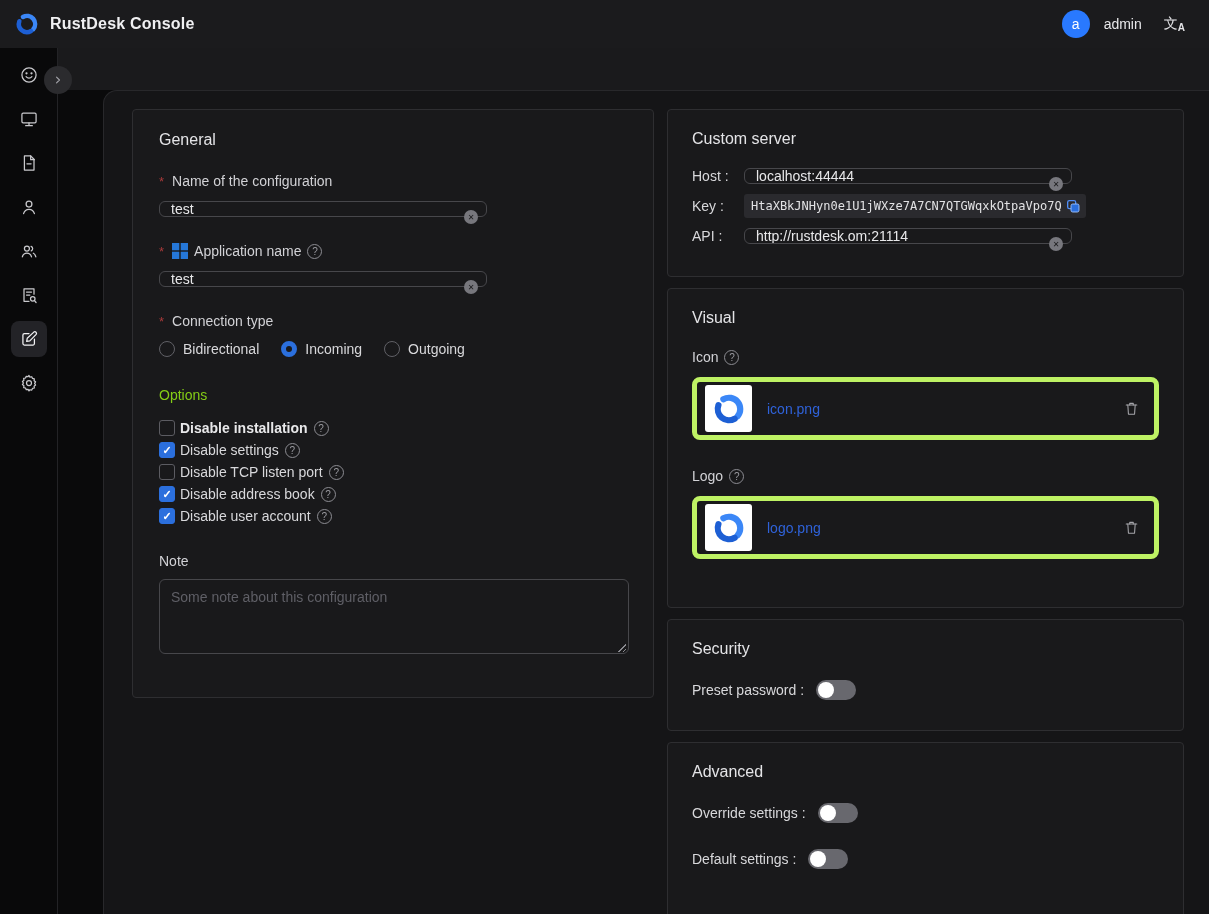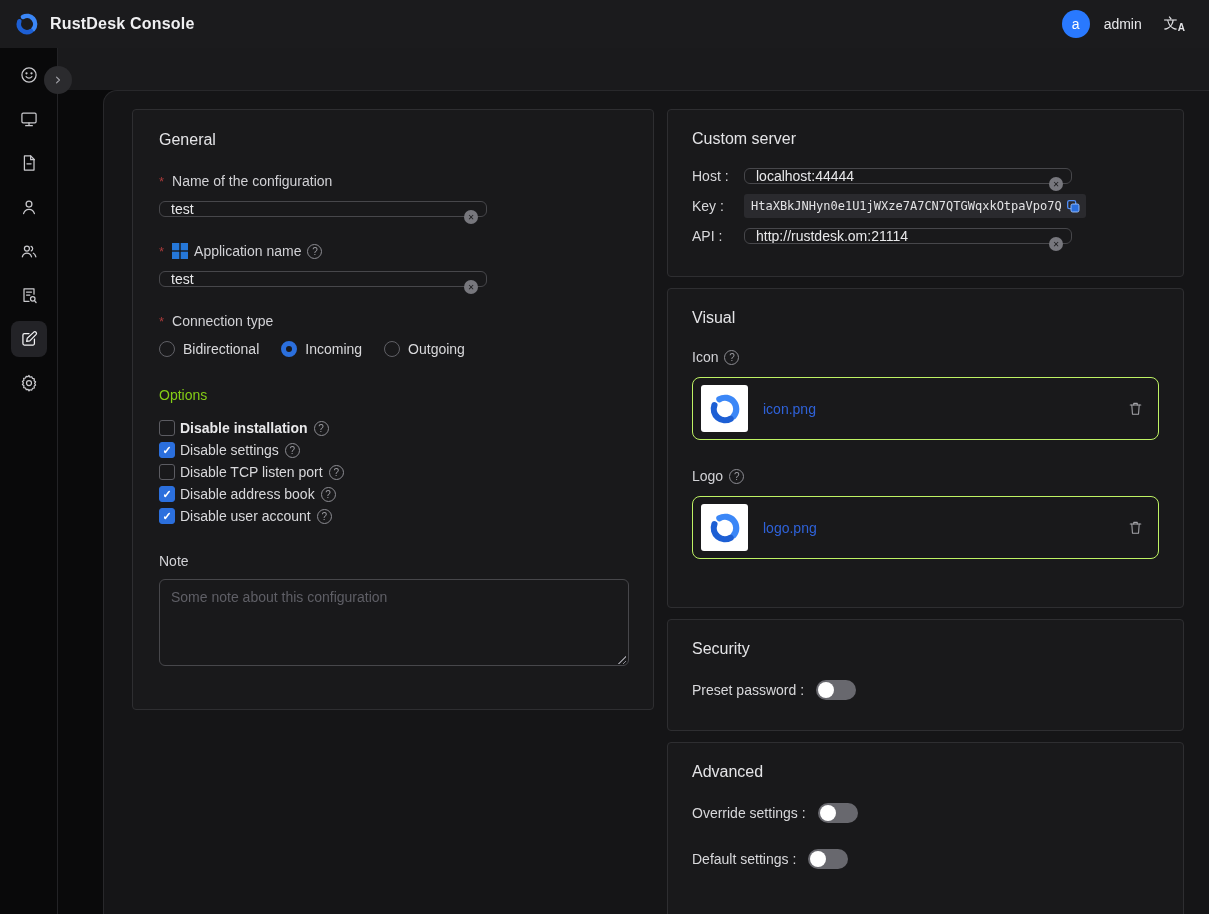--- a/index.html
+++ b/index.html
@@ -82,21 +82,21 @@
   .check-row .box { width:16px; height:16px; border-radius:3px; border:1px solid #5c5c62;
     background:transparent; display:flex; align-items:center; justify-content:center; flex:none; }
   .check-row.checked .box { background:#2b6fdd; border-color:#2b6fdd; }
   .check-row.checked .box::after { content:"✓"; color:#fff; font-size:11px; font-weight:700; }
   .check-row .lbl { display:flex; align-items:center; gap:6px; }
   .check-row.bold .lbl-text { font-weight:700; color:#e8e8ea; }
   .options-list { margin-bottom:26px; }
 
   .note-label { margin-bottom:10px; color:#d2d2d6; }
   .note-wrap { position:relative; width:470px; }
-  .note-wrap textarea { width:100%; height:87px; background:transparent; border:1px solid #47474b;
+  .note-wrap textarea { width:100%; height:75px; background:transparent; border:1px solid #47474b;
     border-radius:6px; resize:none; color:#e8e8ea; font-size:14px; padding:9px 11px;
     font-family:"Liberation Sans", sans-serif; outline:none; }
   .note-wrap textarea::placeholder { color:#5f5f66; }
   .resize-grip { position:absolute; right:3px; bottom:5px; width:9px; height:9px;
     background:
       linear-gradient(135deg, transparent 0 55%, #8a8a90 55% 63%, transparent 63% 78%, #8a8a90 78% 86%, transparent 86%);
   }
 
   
   .server-card { padding:20px 24px 22px; }
@@ -106,21 +106,21 @@
   .key-field { width:342px; height:24px; background:#2a2a2e; border-radius:3px;
     display:flex; align-items:center; padding:0 5px 0 7px; }
   .key-text { font-family:"DejaVu Sans Mono", monospace; font-size:12px; color:#e2e2e4;
     white-space:nowrap; overflow:hidden; flex:1; }
   .copy-btn { width:16px; height:16px; flex:none; margin-left:4px; cursor:pointer; }
   .srv-row .text-input { margin-bottom:0; }
 
   
   .visual-card { padding:20px 24px 48px; }
   .visual-card .card-title { margin-bottom:22px; }
-  .file-item { border:1px solid #bef264; border-radius:8px; height:63px; display:flex;
+  .file-item { border:5px solid #bef264; border-radius:8px; height:63px; display:flex;
     align-items:center; padding:0 14px 0 8px; margin-bottom:28px; }
   .thumb { width:47px; height:47px; background:#fff; border-radius:3px; display:flex;
     align-items:center; justify-content:center; flex:none; }
   .file-link { color:#2f62d9; margin-left:15px; cursor:pointer; }
   .trash { margin-left:auto; color:#a5a5aa; cursor:pointer; display:flex; }
   .trash svg { width:17px; height:17px; stroke:currentColor; fill:none; stroke-width:1.5;
     stroke-linecap:round; stroke-linejoin:round; }
   .file-item:last-child { margin-bottom:0; }
 
   

